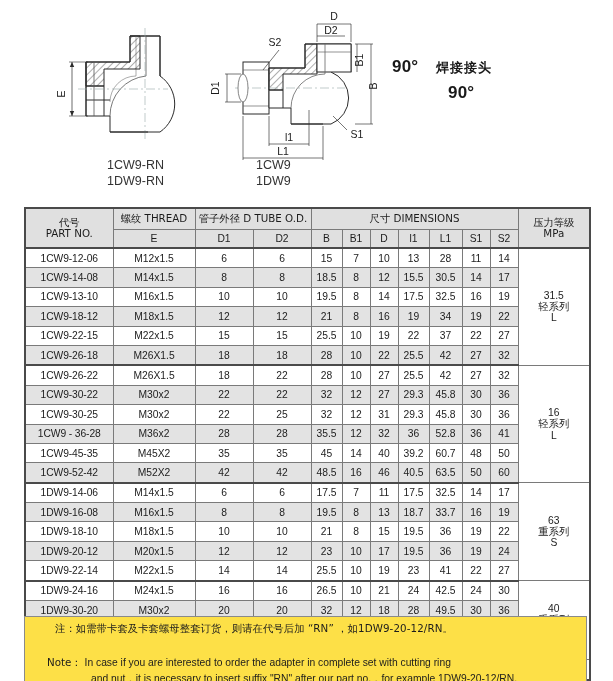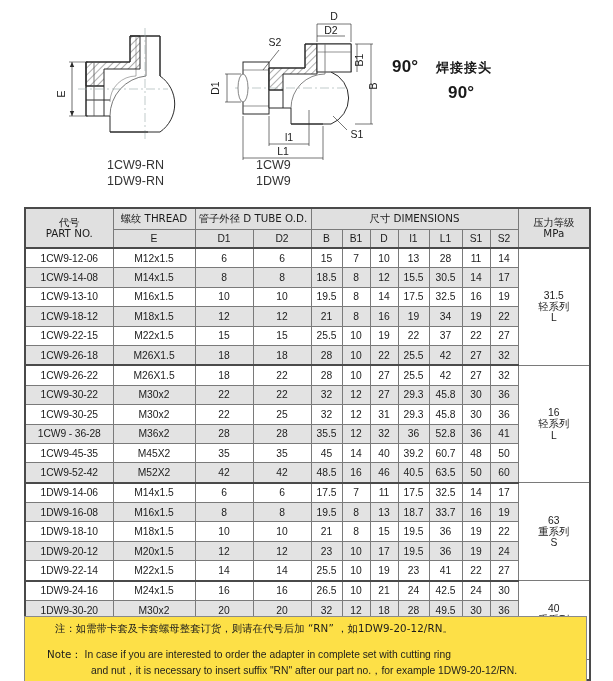--- a/index.html
+++ b/index.html
@@ -81,21 +81,21 @@
   .note{
     position:absolute;left:24px;top:616px;width:563px;
     border:1px solid #8a8a8a;
     box-sizing:border-box;
     padding:5px 0 6px 0;
     font-size:10.3px;
     color:#1c1c1c;
     background:#fde047;
   }
   .note-l1{padding-left:30px;font-family:"DejaVu Sans",sans-serif;letter-spacing:.1px;}
-  .note-l2{padding-left:22px;margin-top:12px;}
+  .note-l2{padding-left:22px;margin-top:20px;}
   .note-l3{padding-left:66px;margin-top:2px;}
   .nlabel{font-family:"DejaVu Sans",sans-serif;}
 
   svg{display:block;}
   svg text{font-family:"Liberation Sans","DejaVu Sans",sans-serif;}
 </style>
 </head>
 <body>
 
 <div class="sheet">

